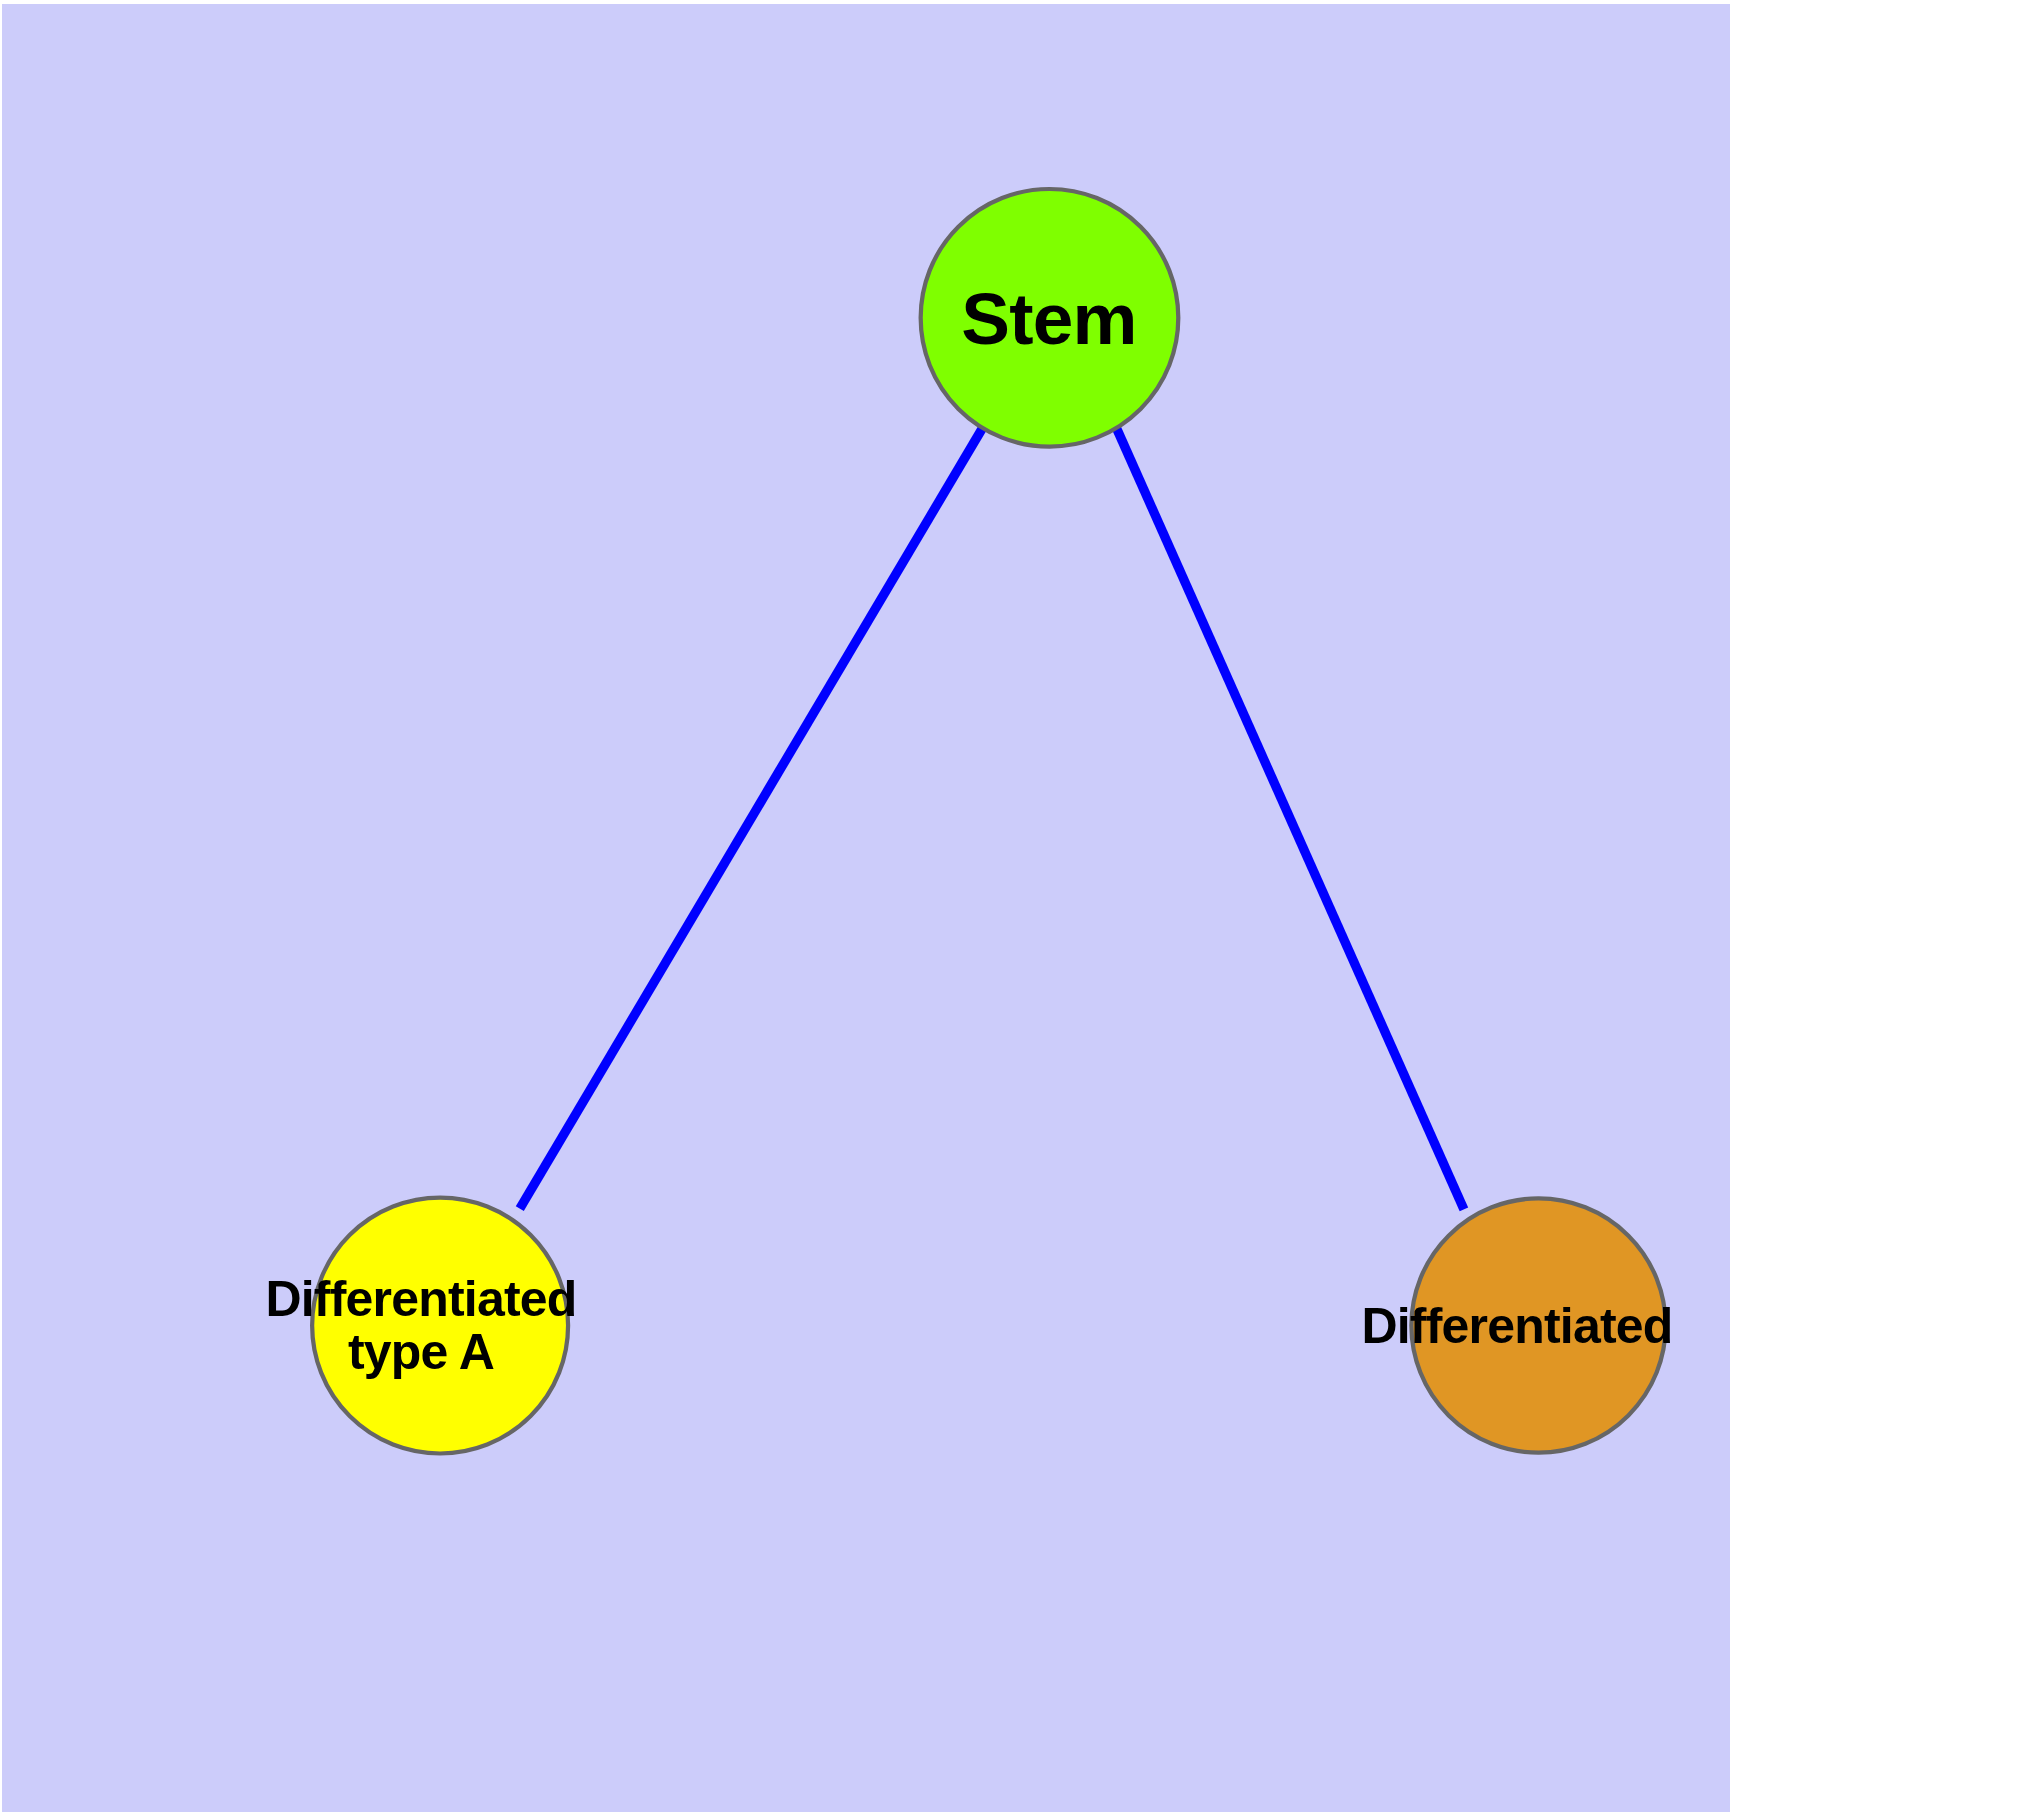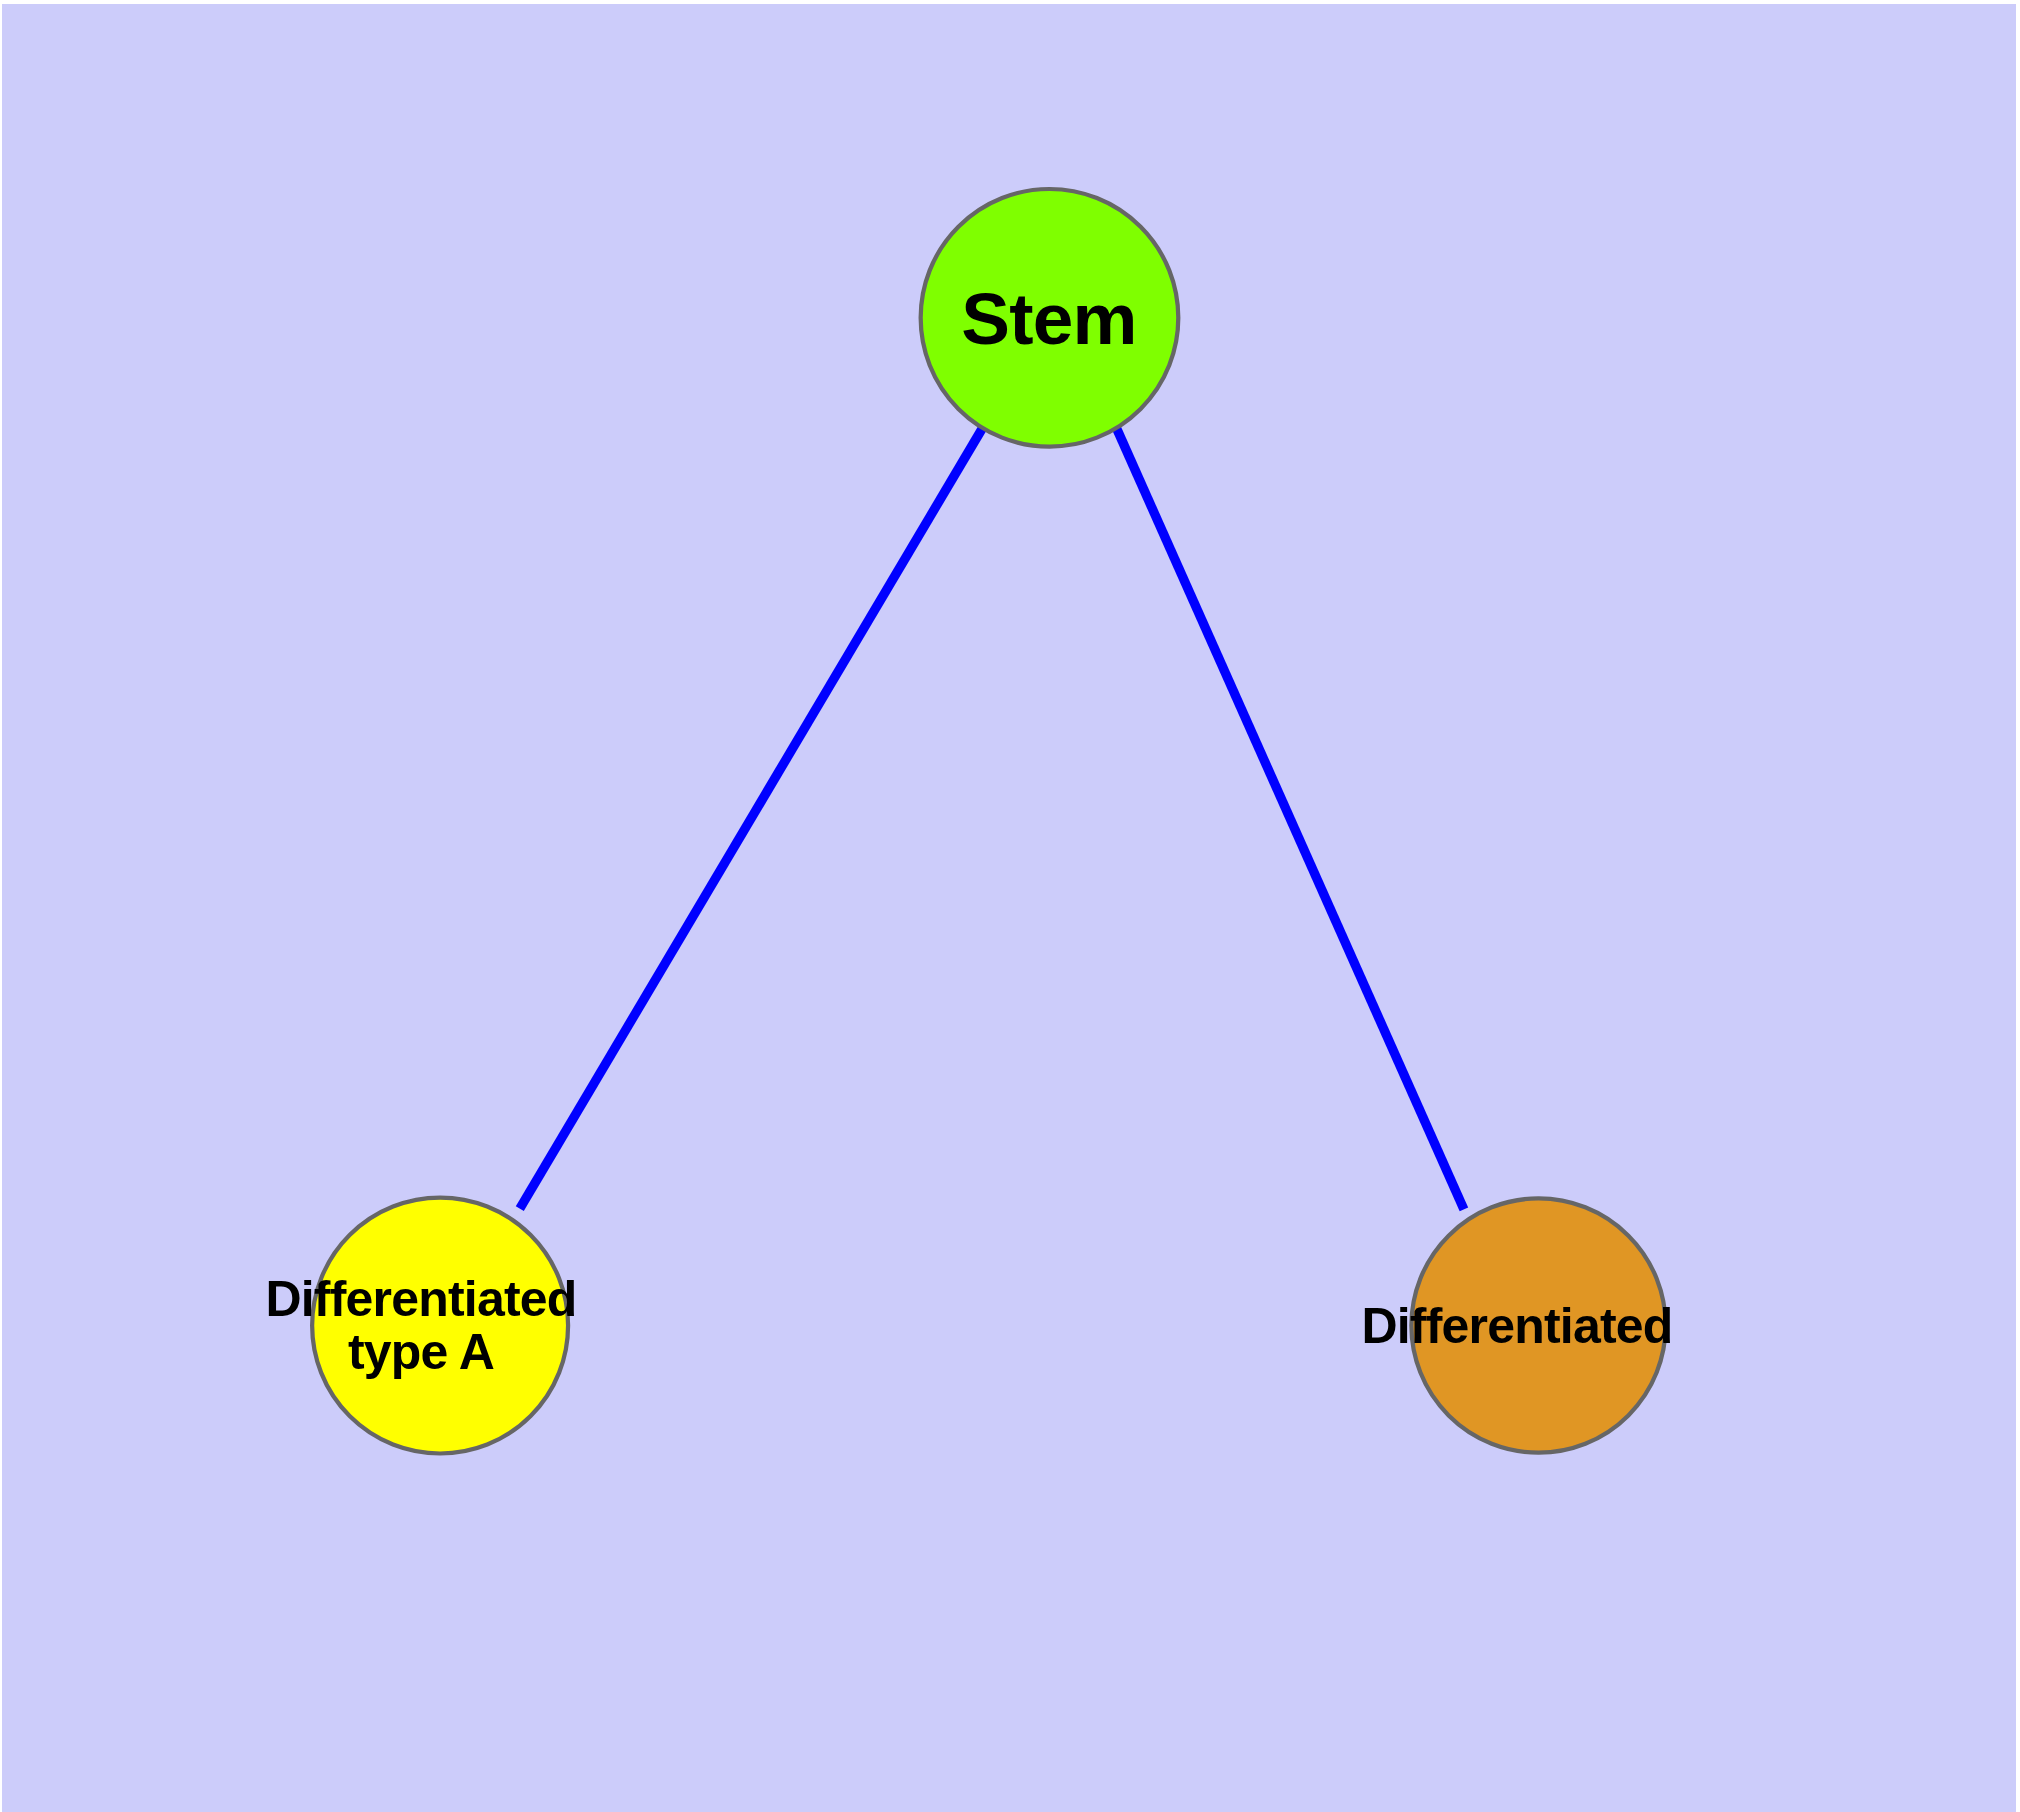--- a/index.html
+++ b/index.html
@@ -3,21 +3,21 @@
 <meta charset="utf-8">
 <title>Cell Differentiation Graph</title>
 <style>
   html, body {
     margin: 0;
     padding: 0;
     background: #ffffff;
   }
   #canvas {
     position: relative;
-    width: 2016px;
+    width: 1730px;
     height: 1812px;
     background: #ffffff;
     overflow: hidden;
     font-family: "Liberation Sans", "DejaVu Sans", sans-serif;
   }
   #plot-area {
     position: absolute;
     left: 1.7px;
     top: 4.2px;
     width: 2019px;

